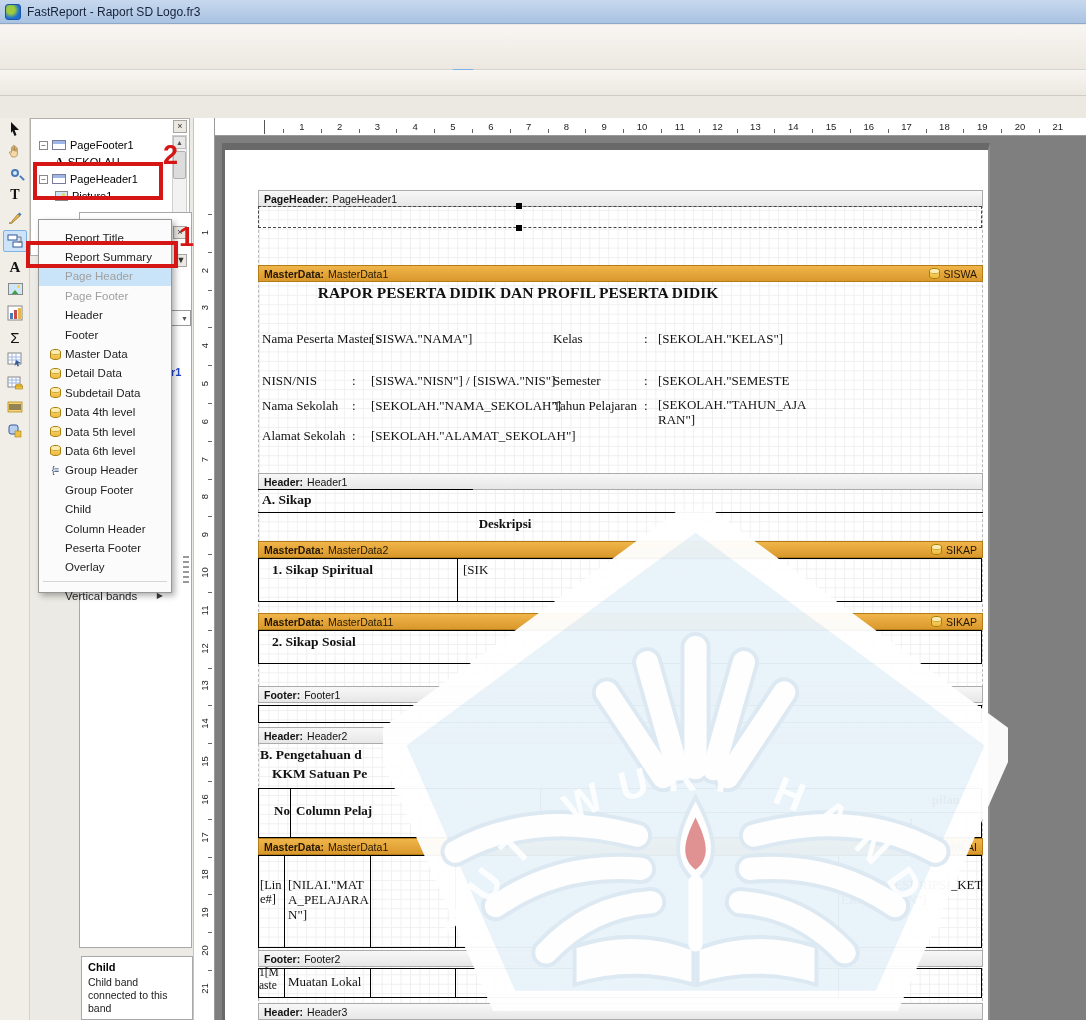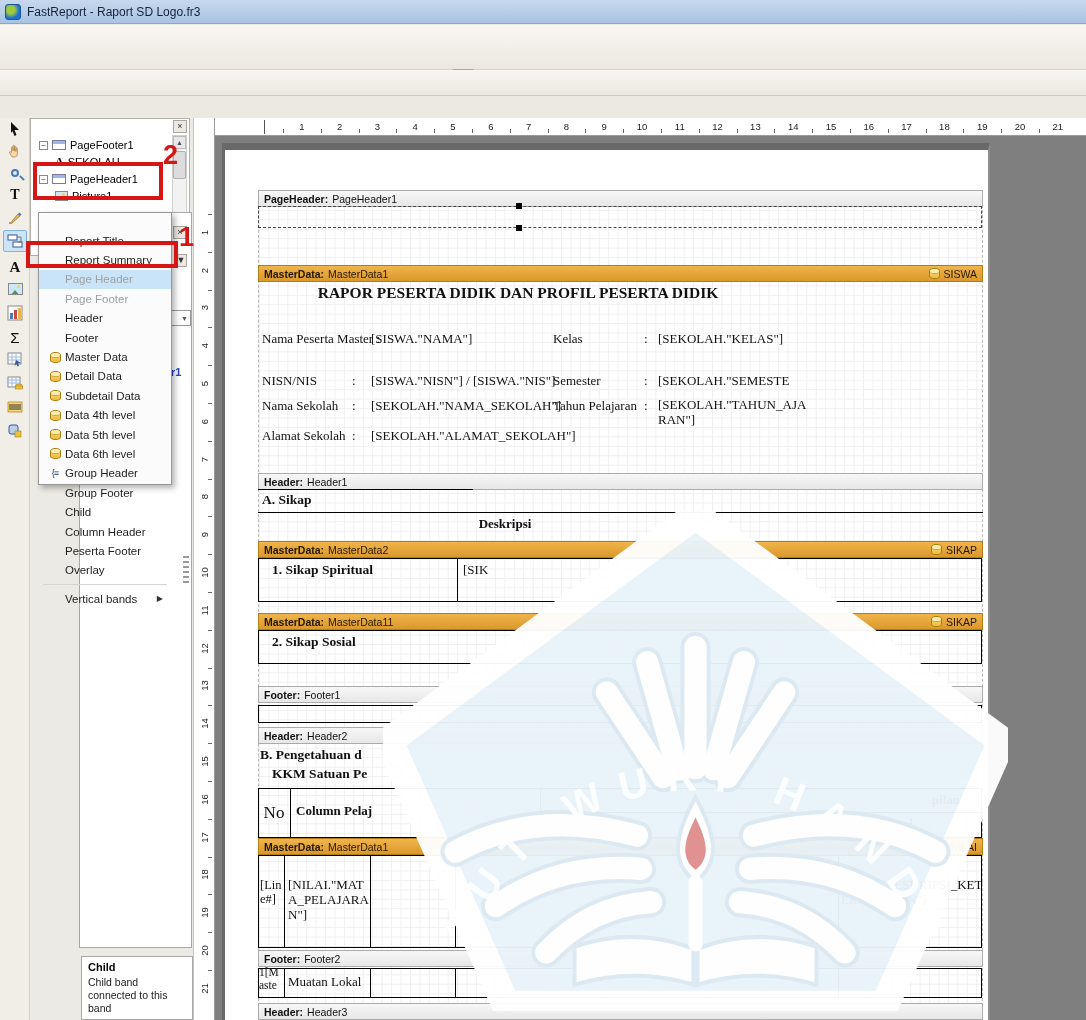--- a/index.html
+++ b/index.html
@@ -98,22 +98,22 @@
   .closebox { position:absolute; width:14px; height:13px; background:#ece9e2; border:1px solid #a8a5a0;
     font-size:9px; line-height:11px; text-align:center; color:#333; }
   .subpanel { position:absolute; left:49px; top:94px; width:113px; height:736px; background:#fff; border:1px solid #a8a8a8; }
   .hintpanel { position:absolute; left:51px; top:838px; width:112px; height:64px; background:#fff; border:1px solid #a8a8a8; padding:4px 6px; }
   .hintpanel .ht { font-size:11px; font-weight:bold; color:#000; }
   .hintpanel .hd { font-size:10.5px; color:#222; margin-top:3px; line-height:1.25; }
   .grip { position:absolute; width:6px; height:30px;
     background:repeating-linear-gradient(#999 0 2px,transparent 2px 5px); }
 
   
-  .menu { position:absolute; left:38px; top:212px; width:134px; height:273px; background:#fbfbfb;
-    border:1px solid #979797; box-shadow:3px 3px 6px rgba(0,0,0,.3); z-index:20; padding-top:18px; }
+  .menu { position:absolute; left:38px; top:219px; width:134px; height:374px; background:#fbfbfb;
+    border:1px solid #979797; box-shadow:3px 3px 6px rgba(0,0,0,.3); z-index:20; padding-top:8px; }
   .mi { height:19.4px; display:flex; align-items:center; font-size:11.5px; color:#1e1e1e; padding-left:6px; }
   .mico { width:20px; display:flex; align-items:center; justify-content:center; }
   .mi.hl { background:#c9e4f8; }
   .mi.disd .mlabel { color:#a0a0a0; }
   .msep { height:1px; background:#d5d5d5; margin:4px 4px; }
   .subarrow { margin-left:auto; margin-right:8px; font-size:8px; color:#333; }
   .dbico { width:11px; height:11px; background:linear-gradient(#fadf8a,#efb93a); border:1px solid #a6800f;
     border-radius:5px / 3px; position:relative; }
   .dbico::before { content:""; position:absolute; left:0; top:0; width:9px; height:4px;
     border-radius:50%; background:#fcecb2; border-bottom:1px solid #c8a22e; }
@@ -511,21 +511,21 @@
     <b>Header:</b>
     <span>Header2</span>
   </div>
   <div class="abs serif" style="left:260px; top:747px; font-size:13.5px; font-weight:bold">B. Pengetahuan d</div>
   <div class="abs serif" style="left:272px; top:766px; font-size:13.5px; font-weight:bold">KKM Satuan Pe</div>
   <div class="rbox" style="left:258px; top:788px; width:724px; height:50px"></div>
   <div class="rline" style="left:290px; top:788px; width:1px; height:50px"></div>
   <div class="rline" style="left:540px; top:788px; width:1px; height:50px"></div>
   <div class="rline" style="left:540px; top:812px; width:443px; height:1px"></div>
   <div class="rline" style="left:790px; top:812px; width:1px; height:26px"></div>
-  <div class="abs serif" style="left:258px; top:803px; width:32px; text-align:center; font-size:17px; font-weight:normal">No</div>
+  <div class="abs serif" style="left:258px; top:803px; width:32px; text-align:right; font-size:13px; font-weight:bold">No</div>
   <div class="abs serif" style="left:296px; top:803px; font-size:13px; font-weight:bold">Column Pelaj</div>
   <div class="abs serif" style="left:880px; top:792px; width:80px; text-align:right; font-size:13px; font-weight:bold">pilan</div>
   <div class="abs serif" style="left:790px; top:816px; width:193px; text-align:center; font-size:13px; font-weight:bold">Deskripsi</div>
 
   <div class="bandbar gold" style="top:838px">
     <b>MasterData:</b>
     <span>MasterData1</span>
     <span class="tag">
         <span class="dbico"></span>
         <span>NILAI</span>

